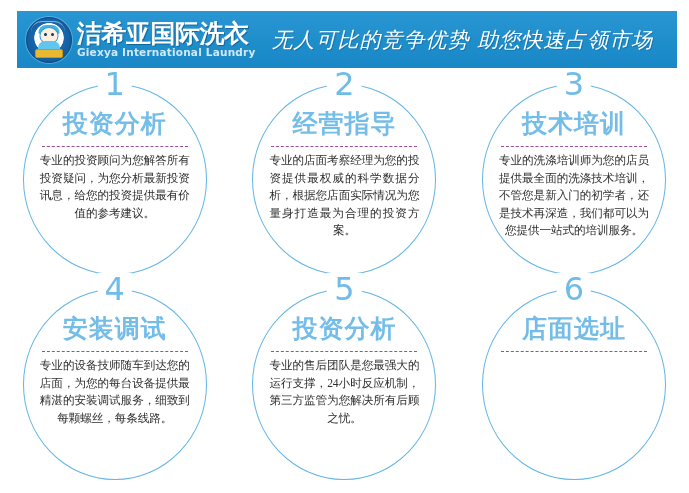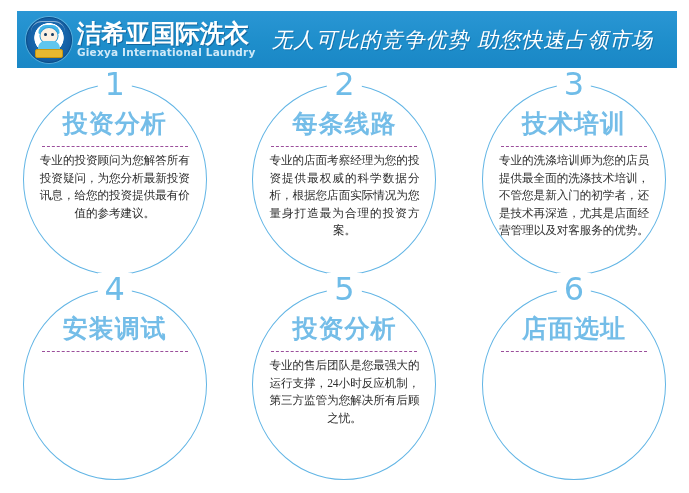--- a/index.html
+++ b/index.html
@@ -253,42 +253,43 @@
       <div class="card-circle"></div>
       <div class="card-number">1</div>
       <div class="card-title">投资分析</div>
       <div class="card-divider"></div>
       <div class="card-body">专业的投资顾问为您解答所有投资疑问，为您分析最新投资讯息，给您的投资提供最有价值的参考建议。</div>
     </div>
 
     <div class="card">
       <div class="card-circle"></div>
       <div class="card-number">2</div>
-      <div class="card-title">每条线路</div>
+      <div class="card-title">经营指导</div>
       <div class="card-divider"></div>
       <div class="card-body">专业的店面考察经理为您的投资提供最权威的科学数据分析，根据您店面实际情况为您量身打造最为合理的投资方案。</div>
     </div>
 
     <div class="card">
       <div class="card-circle"></div>
       <div class="card-number">3</div>
       <div class="card-title">技术培训</div>
       <div class="card-divider"></div>
-      <div class="card-body">专业的洗涤培训师为您的店员提供最全面的洗涤技术培训，不管您是新入门的初学者，还是技术再深造，尤其是店面经营管理以及对客服务的优势。</div>
+      <div class="card-body">专业的洗涤培训师为您的店员提供最全面的洗涤技术培训，不管您是新入门的初学者，还是技术再深造，我们都可以为您提供一站式的培训服务。</div>
     </div>
 
   </div>
 
   <div class="card-row">
 
     <div class="card">
       <div class="card-circle"></div>
       <div class="card-number">4</div>
       <div class="card-title">安装调试</div>
       <div class="card-divider"></div>
+      <div class="card-body">专业的设备技师随车到达您的店面，为您的每台设备提供最精湛的安装调试服务，细致到每颗螺丝，每条线路。</div>
     </div>
 
     <div class="card">
       <div class="card-circle"></div>
       <div class="card-number">5</div>
       <div class="card-title">投资分析</div>
       <div class="card-divider"></div>
       <div class="card-body">专业的售后团队是您最强大的运行支撑，24小时反应机制，第三方监管为您解决所有后顾之忧。</div>
     </div>
 

